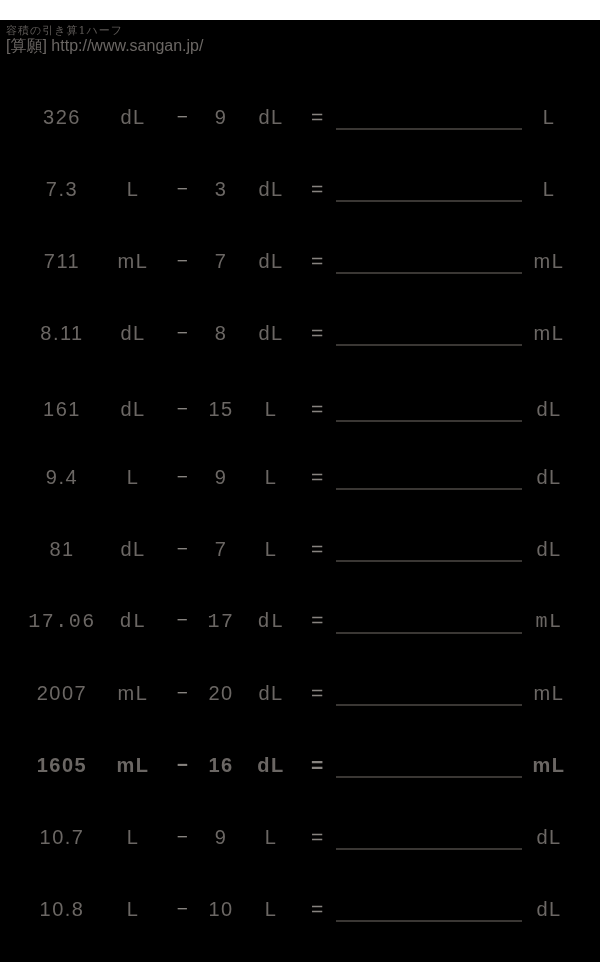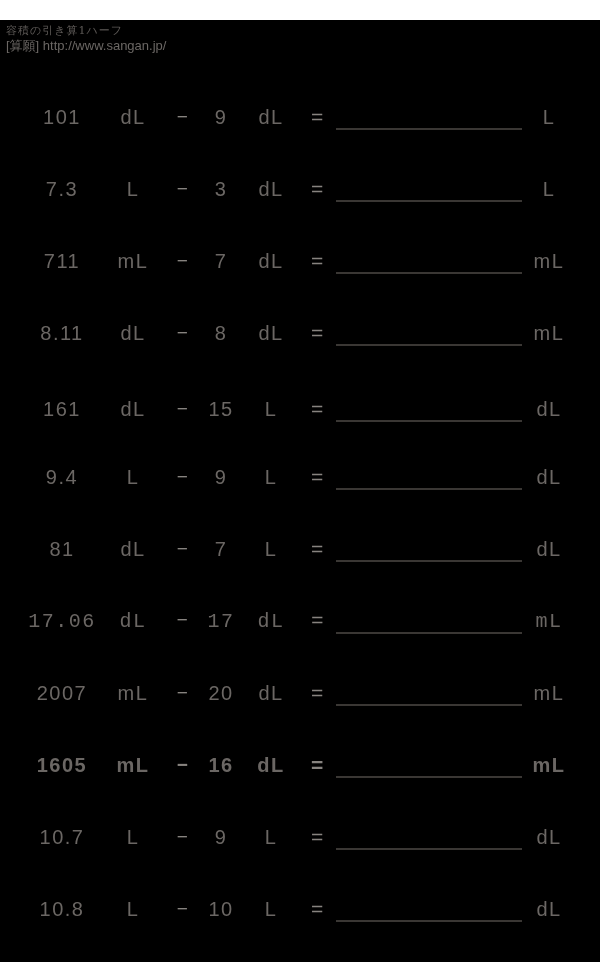--- a/index.html
+++ b/index.html
@@ -17,21 +17,21 @@
   .header { position: absolute; left: 6px; top: 3px; }
   .header-title {
     font-family: "DejaVu Serif", serif;
     font-size: 11px;
     color: #5f5b58;
     letter-spacing: 1px;
     line-height: 15px;
   }
   .header-url {
     font-family: "Liberation Sans", sans-serif;
-    font-size: 13px;
+    font-size: 16px;
     color: #6b6764;
     line-height: 16px;
   }
   
   .rows { position: absolute; left: 0; top: 0; width: 600px; height: 962px; }
   .row { position: absolute; left: 0; width: 600px; height: 72px; }
   .row span {
     position: absolute;
     top: 36px;
     transform: translate(-50%, -50%);
@@ -94,21 +94,21 @@
 
 <div class="page">
 
   <div class="header">
     <div class="header-title">容積の引き算1ハーフ</div>
     <div class="header-url">[算願] http://www.sangan.jp/</div>
   </div>
 
   <div class="rows" id="rows-container">
     <div class="row" style="top: 61px;">
-      <span class="pos-a">101</span>
+      <span class="pos-a">326</span>
       <span class="pos-ua">dL</span>
       <span class="pos-op">−</span>
       <span class="pos-b">9</span>
       <span class="pos-ub">dL</span>
       <span class="pos-eq">=</span>
       <div class="answer-line"></div>
       <span class="pos-ru">L</span>
     </div>
 
     <div class="row" style="top: 133px;">

